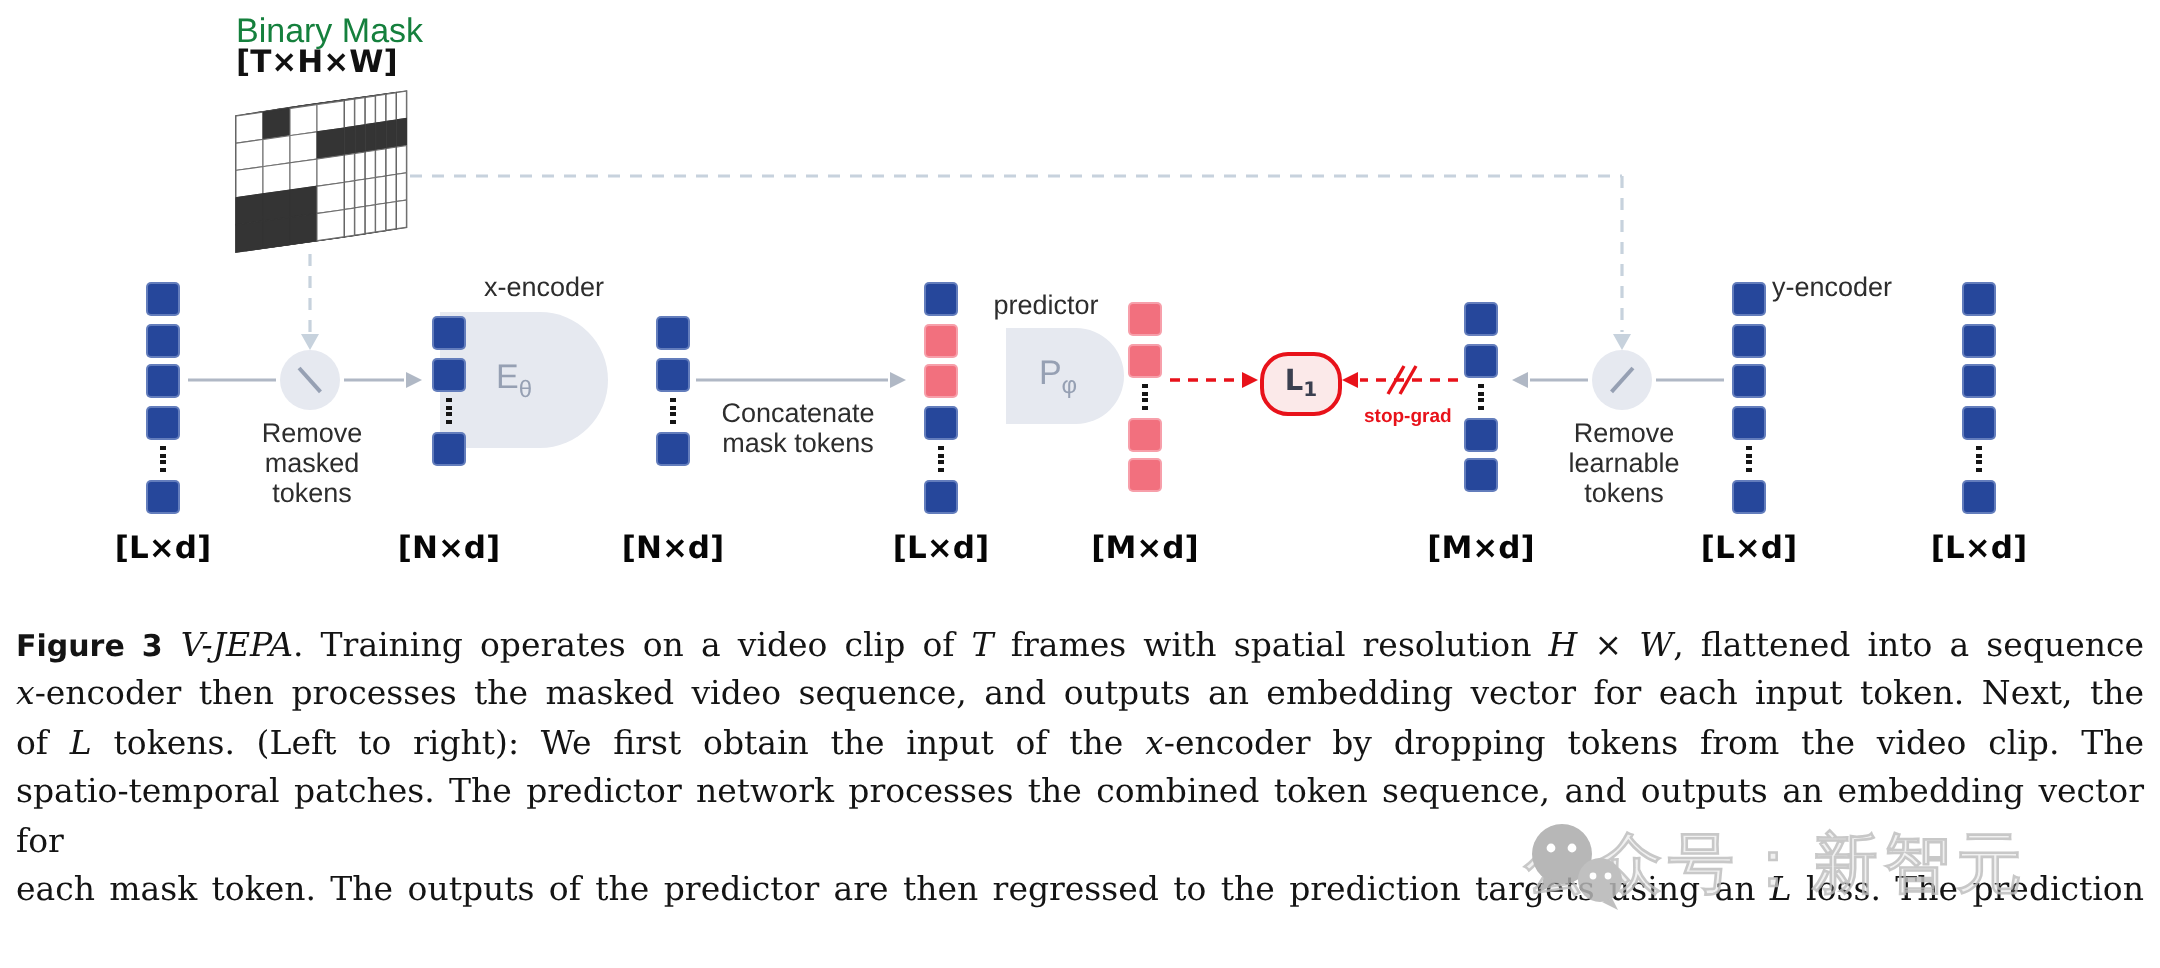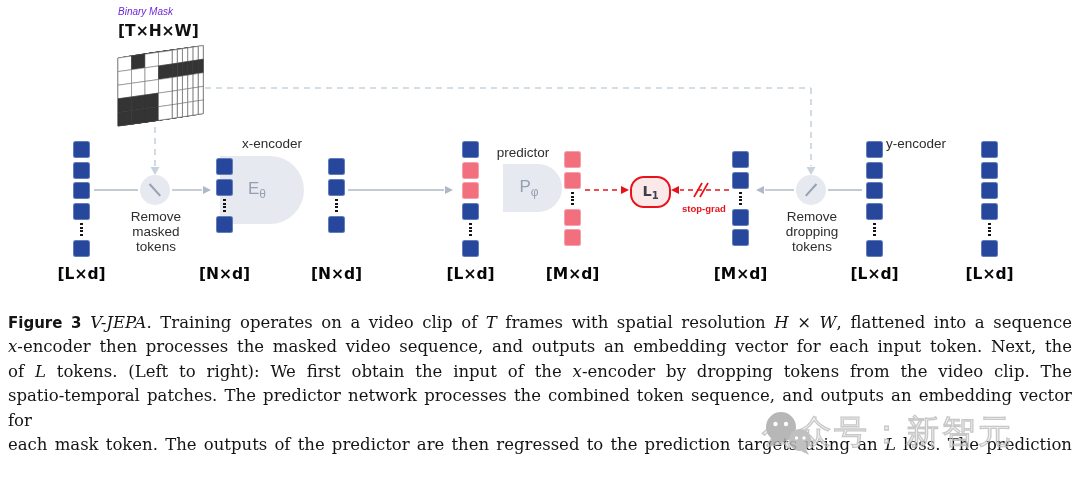--- a/index.html
+++ b/index.html
@@ -11,21 +11,21 @@
   .g-head{fill:var(--arrow);}
   .d-line{stroke:var(--dash);stroke-width:1.6;fill:none;stroke-dasharray:6 5;}
   .d-head{fill:var(--dash);}
   .r-line{stroke:var(--red);stroke-width:1.7;fill:none;stroke-dasharray:5 4;}
   .r-solid{stroke:var(--red);stroke-width:1.7;fill:none;}
   .r-head{fill:var(--red);}
   .sheet-outline{fill:#fff;stroke:#4a4a4a;stroke-width:0.9;}
   .cellw{fill:#fff;stroke:#6f6f6f;stroke-width:0.55;}
   .cellb{fill:#343434;stroke:#343434;stroke-width:0.55;}
 
-  .mask-title{position:absolute;left:118px;top:6px;font-size:10px;color:#6d28d9;font-style:italic;}
+  .mask-title{position:absolute;left:118px;top:6px;font-size:17px;color:#15803d;}
   .mask-dims{position:absolute;left:118px;top:22px;font-size:15.5px;font-weight:bold;
              font-family:"DejaVu Sans",sans-serif;color:#111;}
 
   .token-col{position:absolute;display:flex;flex-direction:column;gap:3.5px;width:17px;}
   .tok{width:17px;height:17px;border-radius:2.5px;box-sizing:border-box;}
   .tok.blue{background:var(--blue);border:1px solid rgba(150,170,215,.55);}
   .tok.pink{background:var(--pink);border:1px solid rgba(250,180,190,.7);}
   .dots{height:13px;display:flex;flex-direction:column;align-items:center;justify-content:center;gap:1.5px;}
   .dot{width:2.6px;height:2.6px;background:#151515;}
 
@@ -266,37 +266,41 @@
     <div>Remove</div>
     <div>masked</div>
     <div>tokens</div>
   </div>
 
   <div class="enc-title" style="left:272px;top:136px;">x-encoder</div>
   <div class="enc" style="left:220px;top:156px;width:74px;height:68px;border-radius:0 34px 34px 0;padding-right:10px;">
     <span class="enc-sym"><span>E</span><sub>θ</sub></span>
   </div>
 
+  <div class="node-text" style="left:399px;top:199px;">
+    <div>Concatenate</div>
+    <div>mask tokens</div>
+  </div>
 
   <div class="enc-title" style="left:523px;top:145px;">predictor</div>
   <div class="enc" style="left:503px;top:164px;width:52px;height:48px;border-radius:0 24px 24px 0;padding-right:7px;">
     <span class="enc-sym"><span>P</span><sub>φ</sub></span>
   </div>
 
   <div class="loss-box">
     <span><span>L</span><sub>1</sub></span>
   </div>
   <div class="stop-grad">stop-grad</div>
 
   <div class="opcircle" style="left:796px;top:175px;">
     <div class="opbar" style="transform:rotate(-48deg);"></div>
   </div>
   <div class="node-text" style="left:812px;top:209px;">
     <div>Remove</div>
-    <div>dropping</div>
+    <div>learnable</div>
     <div>tokens</div>
   </div>
 
   <div class="enc-title" style="left:916px;top:136px;">y-encoder</div>
 
   <div id="columns-root">
       <div class="token-col" style="left: 73px; top: 141px;">
         <div class="tok blue"></div>
         <div class="tok blue"></div>
         <div class="tok blue"></div>

